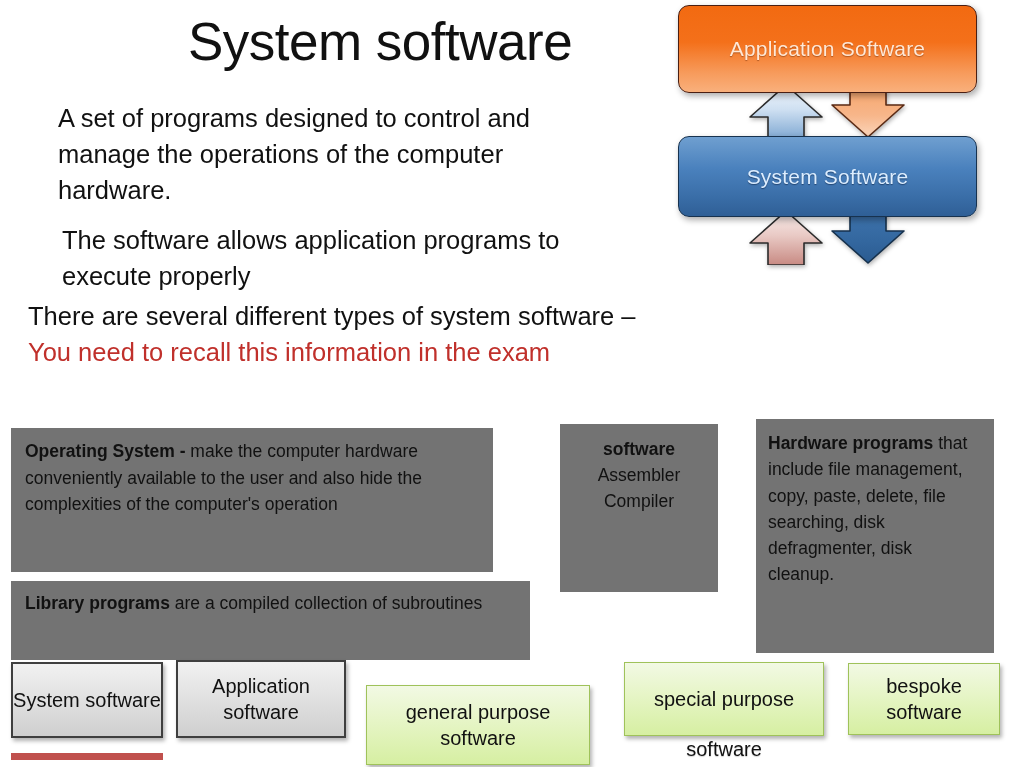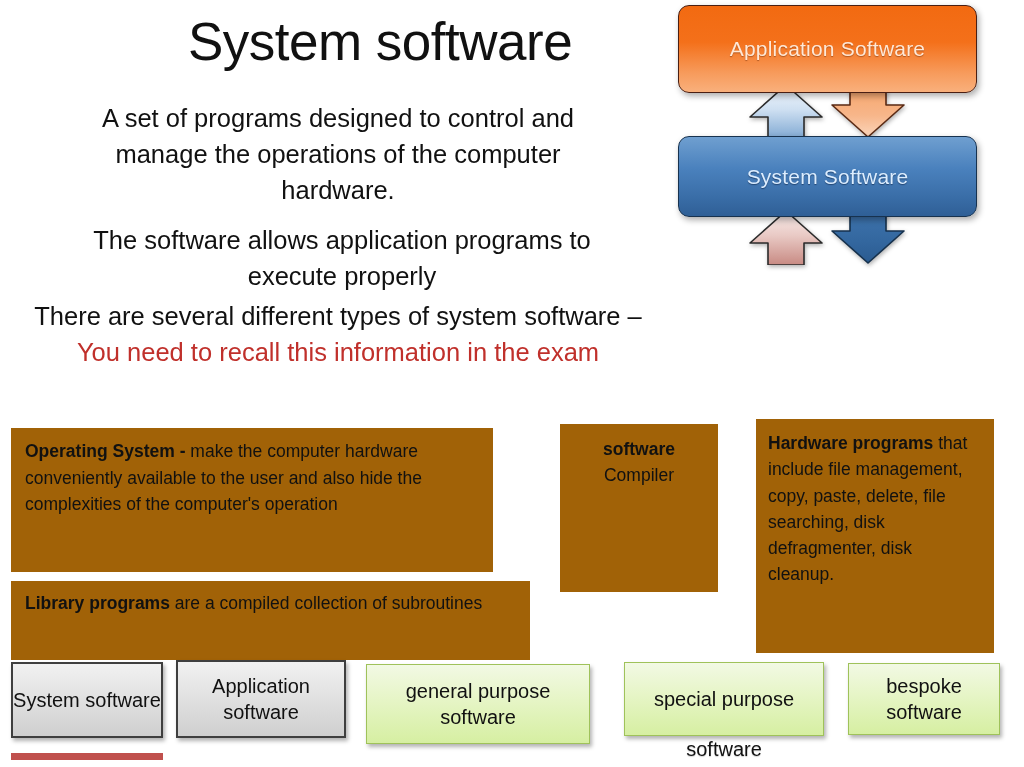--- a/index.html
+++ b/index.html
@@ -30,21 +30,20 @@
     color: #111111;
     white-space: nowrap;
   }
 
   
   .intro-block {
     position: absolute;
     font-size: 25.5px;
     line-height: 1.42;
     color: #111111;
-    text-align: center;
   }
   #intro-p1 { left: 58px; top: 100px; width: 560px; }
   #intro-p2 { left: 62px; top: 222px; width: 560px; }
   #intro-p3 { left: 28px; top: 298px; width: 620px; }
   .accent-red { color: #C0302B; }
 
   
   #layer-diagram {
     position: absolute;
     left: 660px;
@@ -95,21 +94,21 @@
     filter: drop-shadow(1.5px 2px 2px rgba(0,0,0,0.3));
   }
   #arrow-app-to-sys { left: 168px; top: 83px; }
   #arrow-sys-to-app { left: 86px; top: 83px; }
   #arrow-sys-to-hw  { left: 168px; top: 209px; }
   #arrow-hw-to-sys  { left: 86px; top: 209px; }
 
   
   .peach-box {
     position: absolute;
-    background: #a16207;
+    background: #737373;
     font-size: 17.5px;
     line-height: 1.52;
     color: #111111;
     box-sizing: border-box;
   }
   .peach-box b { font-weight: 700; }
   #box-operating-system {
     left: 11px; top: 428px; width: 482px; height: 144px;
     padding: 10px 14px 10px 14px;
   }
@@ -146,21 +145,21 @@
   .cat-grey {
     background: linear-gradient(to bottom, #f1f1f1 0%, #e2e2e2 45%, #cfcfcf 100%);
     border: 2px solid #3f3f3f;
   }
   .cat-green {
     background: linear-gradient(to bottom, #f2f9e4 0%, #e6f5c6 45%, #d6efa2 100%);
     border: 1.5px solid #9fc25a;
   }
   #cat-system-software      { left: 11px;  top: 662px; width: 152px; height: 76px; }
   #cat-application-software { left: 176px; top: 660px; width: 170px; height: 78px; }
-  #cat-general-purpose      { left: 366px; top: 664px; width: 224px; height: 80px; }
+  #cat-general-purpose      { left: 366px; top: 685px; width: 224px; height: 80px; }
   #cat-special-purpose      { left: 624px; top: 662px; width: 200px; height: 74px; }
   #cat-bespoke              { left: 848px; top: 663px; width: 152px; height: 72px; }
 
   #special-purpose-overflow {
     position: absolute;
     left: 624px;
     top: 738px;
     width: 200px;
     text-align: center;
     font-size: 20px;
@@ -238,20 +237,21 @@
     <span>System Software</span>
   </div>
 </div>
 
 <div class="peach-box" id="box-operating-system"><b>Operating System -</b><span> make the computer hardware conveniently available to the user and also hide the complexities of the computer's operation</span></div>
 
 <div class="peach-box" id="box-library-programs"><b>Library programs</b><span> are a compiled collection of subroutines</span></div>
 
 <div class="peach-box" id="box-translator">
   <div class="head">software</div>
+  <div>Assembler</div>
   <div>Compiler</div>
 </div>
 
 <div class="peach-box" id="box-utility"><b>Hardware programs</b><span> that include file management, copy, paste, delete, file searching, disk defragmenter, disk cleanup.</span></div>
 
 <div class="cat-box cat-grey" id="cat-system-software">
   <span>System software</span>
 </div>
 <div class="cat-box cat-grey" id="cat-application-software">
   <span>Application software</span>

